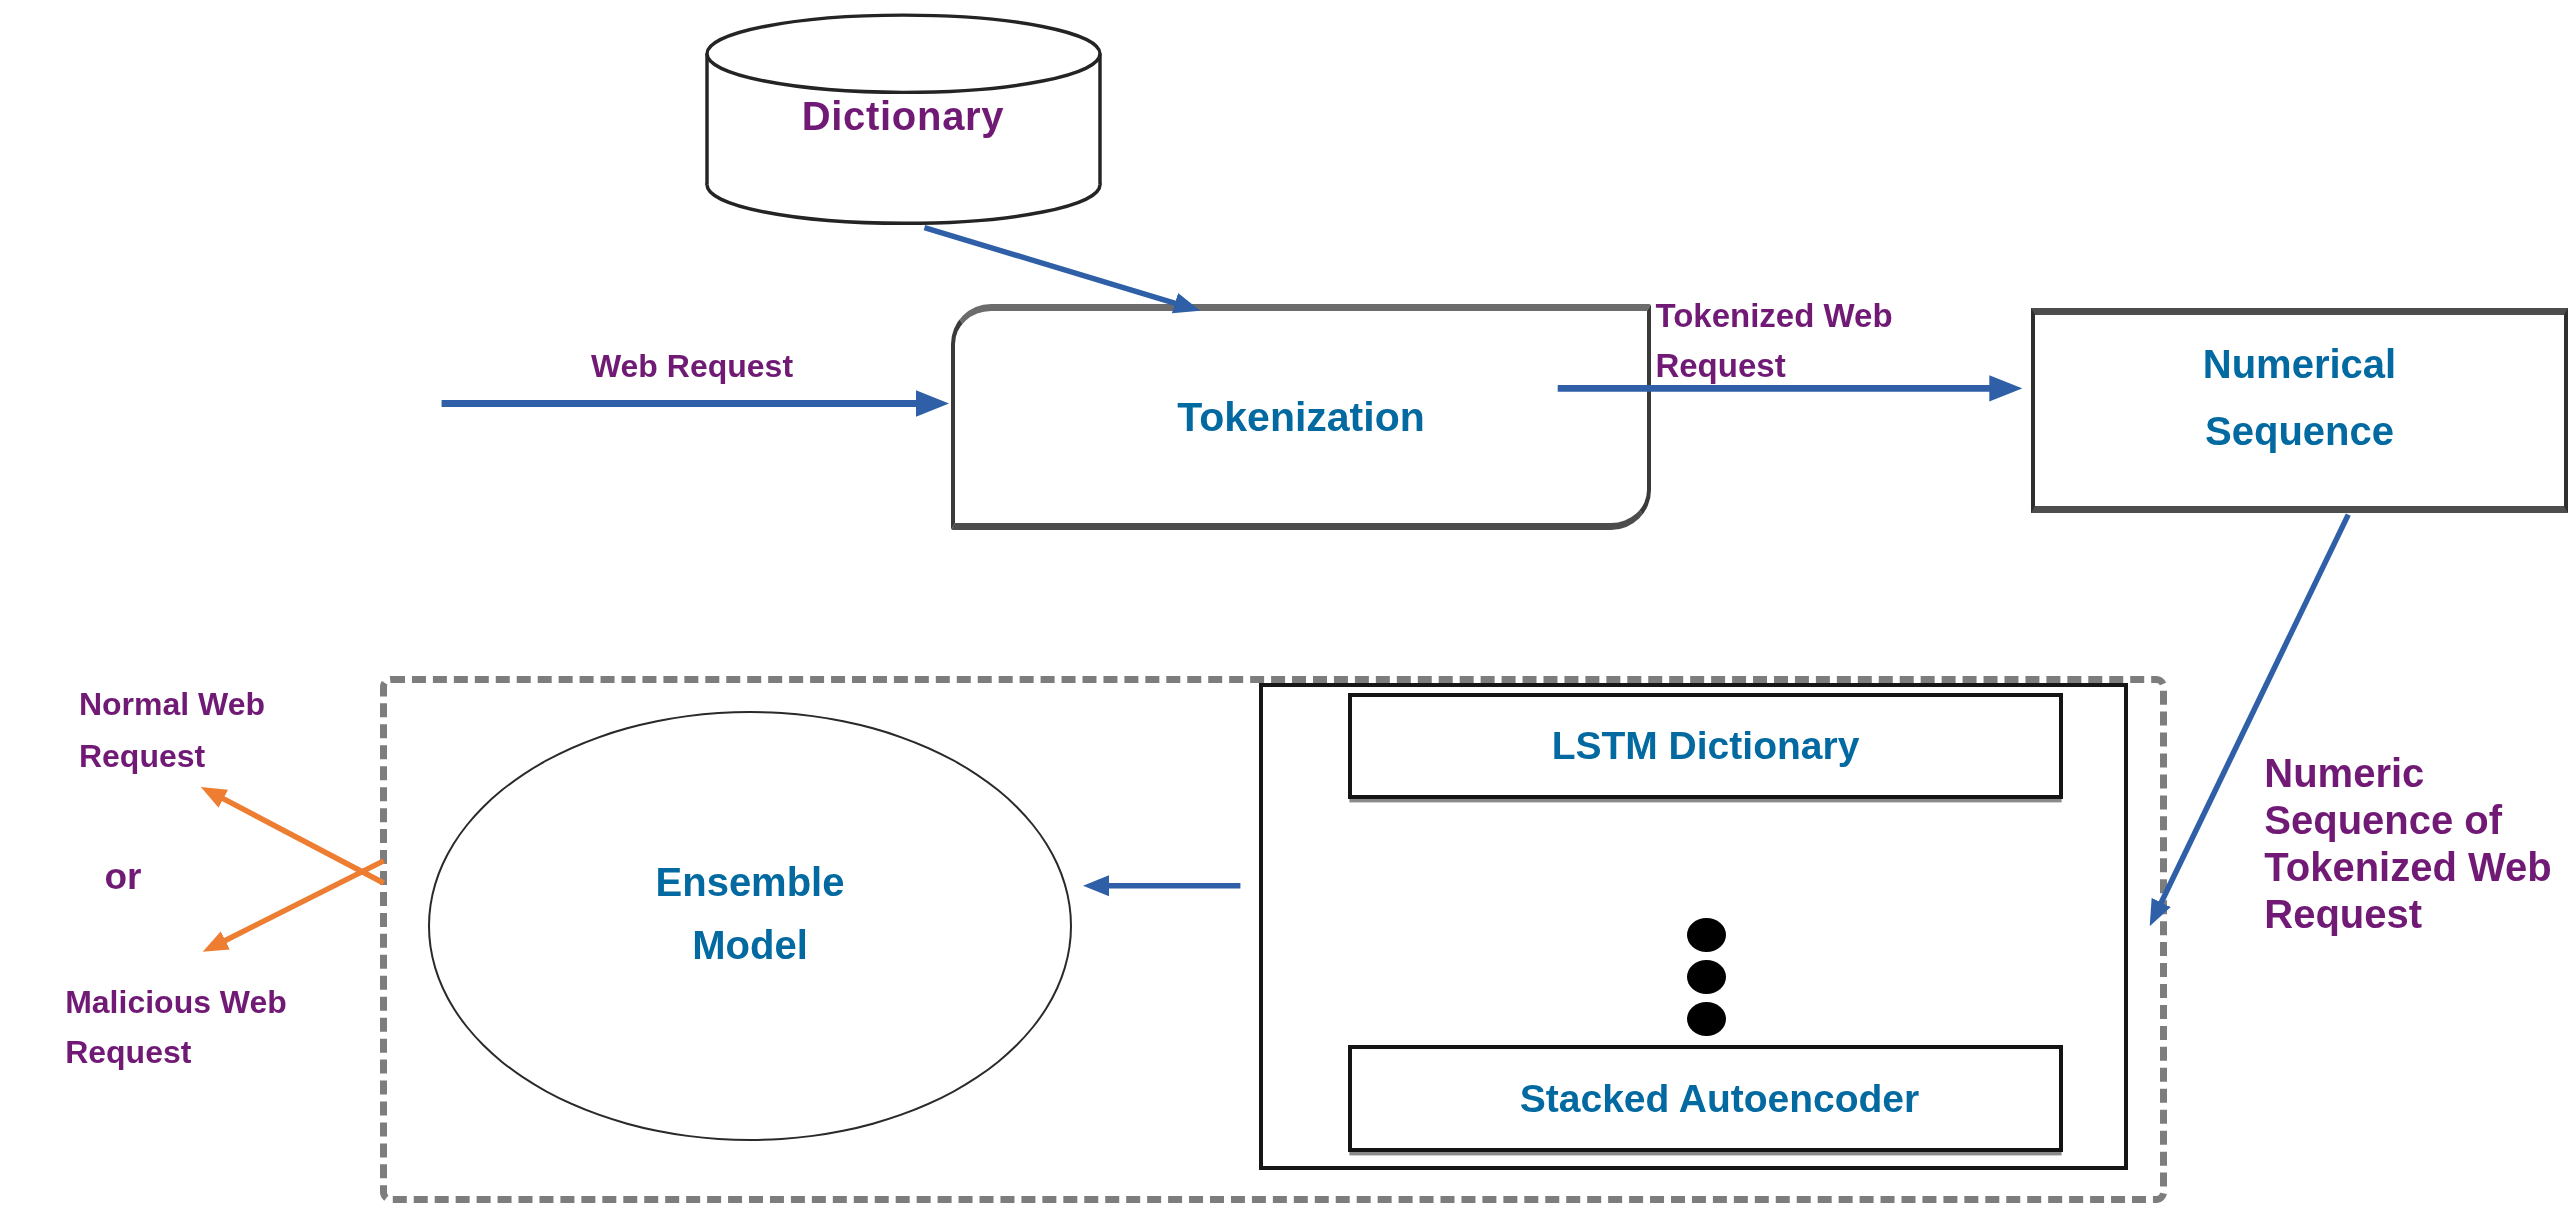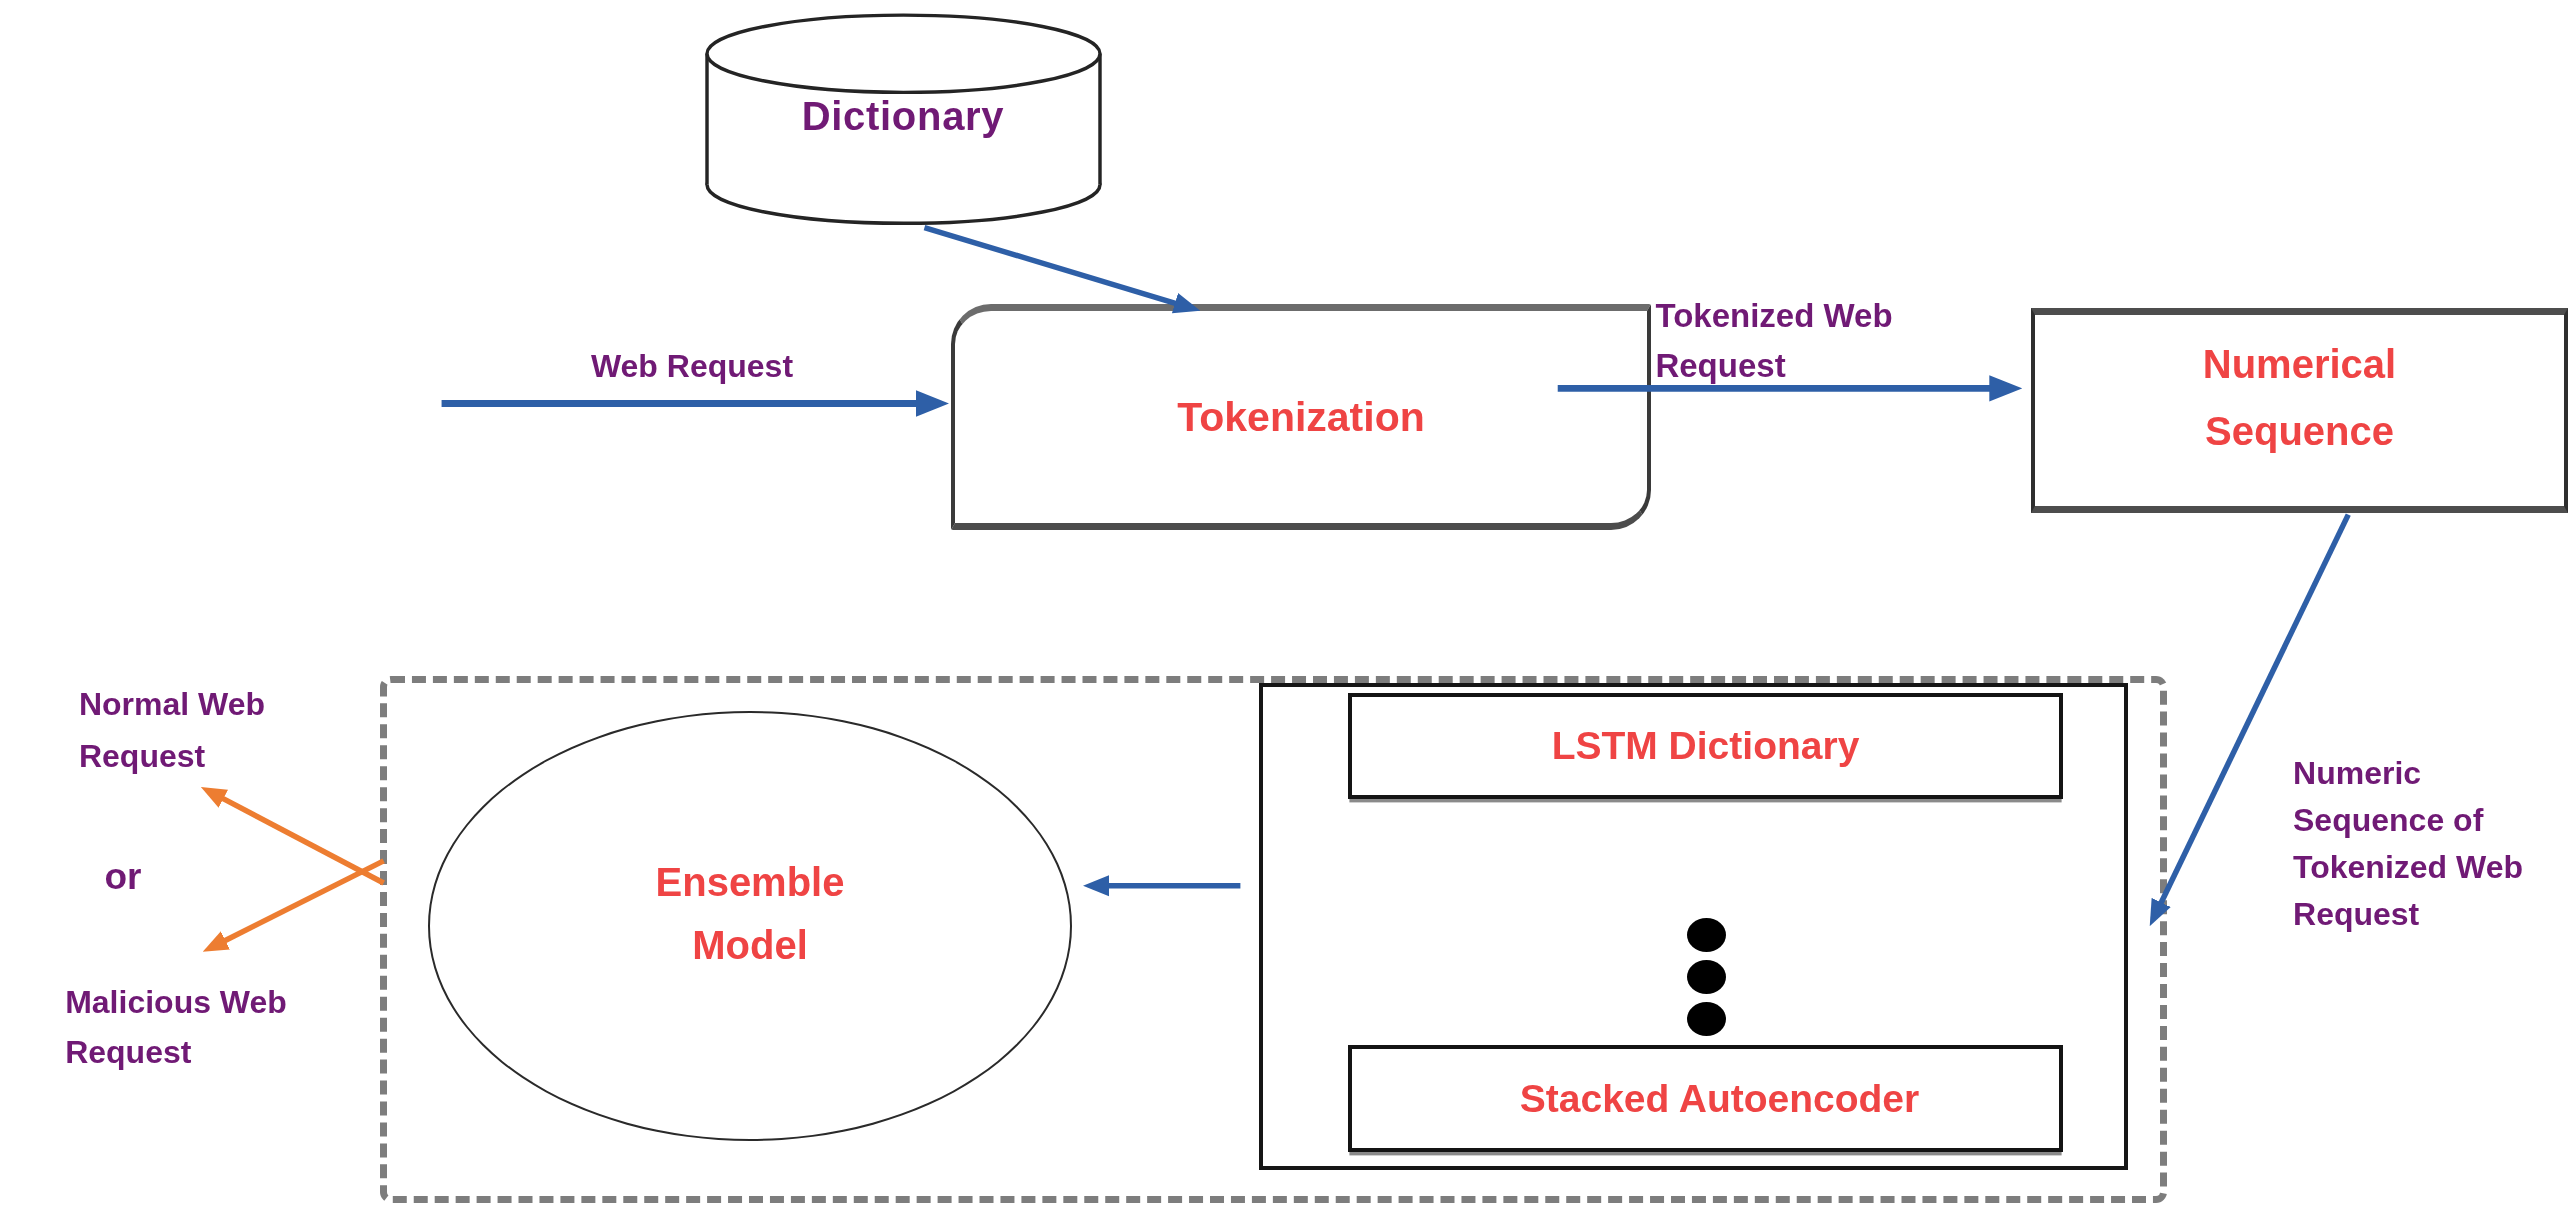--- a/index.html
+++ b/index.html
@@ -1,21 +1,21 @@
 <!DOCTYPE html>
 <html style="font-size:11px"><head>
 <meta charset="utf-8">
 <style>
   html,body{margin:0;padding:0;background:#fff;}
   body{width:2576px;height:1221px;font-family:"Liberation Sans", sans-serif;}
   #stage{position:relative;width:2576px;height:1221px;background:#ffffff;overflow:hidden;color:#141414;}
   #stage *{box-sizing:border-box;}
   .abs{position:absolute;}
   .lbl{position:absolute;font-weight:bold;color:#701a75;transform:translate(-50%,-50%);white-space:nowrap;}
-  .node-text{font-weight:bold;color:#ef4444;text-align:center;}
+  .node-text{font-weight:bold;color:#0369a1;text-align:center;}
 
   
   #dictionary{left:704px;top:11px;width:399px;height:222px;}
   #dictionary-label{left:903px;top:116px;font-size:40px;letter-spacing:0.7px;}
 
   
   #tokenization{left:951px;top:304px;width:700px;height:226px;background:#fff;
     border-left:4.1px solid #3a3a3a;border-right:4.1px solid #3a3a3a;
     border-top:7.6px solid #6c6c6c;border-bottom:7px solid #4c4c4c;
     border-radius:40px 2.1px 40px 2.1px;
@@ -51,21 +51,21 @@
 
   
   .dot{position:absolute;left:1687px;width:39px;height:34px;border-radius:50%;background:#000;}
   #dot-1{top:918px;}
   #dot-2{top:960px;}
   #dot-3{top:1002px;}
 
   
   #web-request-label{left:692px;top:366px;font-size:32px;}
   #tokenized-label{left:1774px;top:341px;font-size:33px;line-height:50px;}
-  #numeric-seq-label{left:2408px;top:844px;font-size:32px;line-height:47px;}
+  #numeric-seq-label{left:2408px;top:844px;font-size:40px;line-height:47px;}
   #normal-label{left:172px;top:730px;font-size:32px;line-height:52px;}
   #or-label{left:123px;top:877px;font-size:37px;}
   #malicious-label{left:176px;top:1027px;font-size:32px;line-height:50px;}
 
   svg.overlay{position:absolute;left:0;top:0;width:2576px;height:1221px;pointer-events:none;}
   .arrow-blue{stroke:#2E5FA7;stroke-width:10;fill:none;}
   .arrow-blue-thin{stroke:#2E5FA7;stroke-width:8;fill:none;}
   .arrow-orange{stroke:#ED7D31;stroke-width:8;fill:none;}
   .cyl{stroke:#242424;stroke-width:5;fill:#ffffff;}
 </style>

